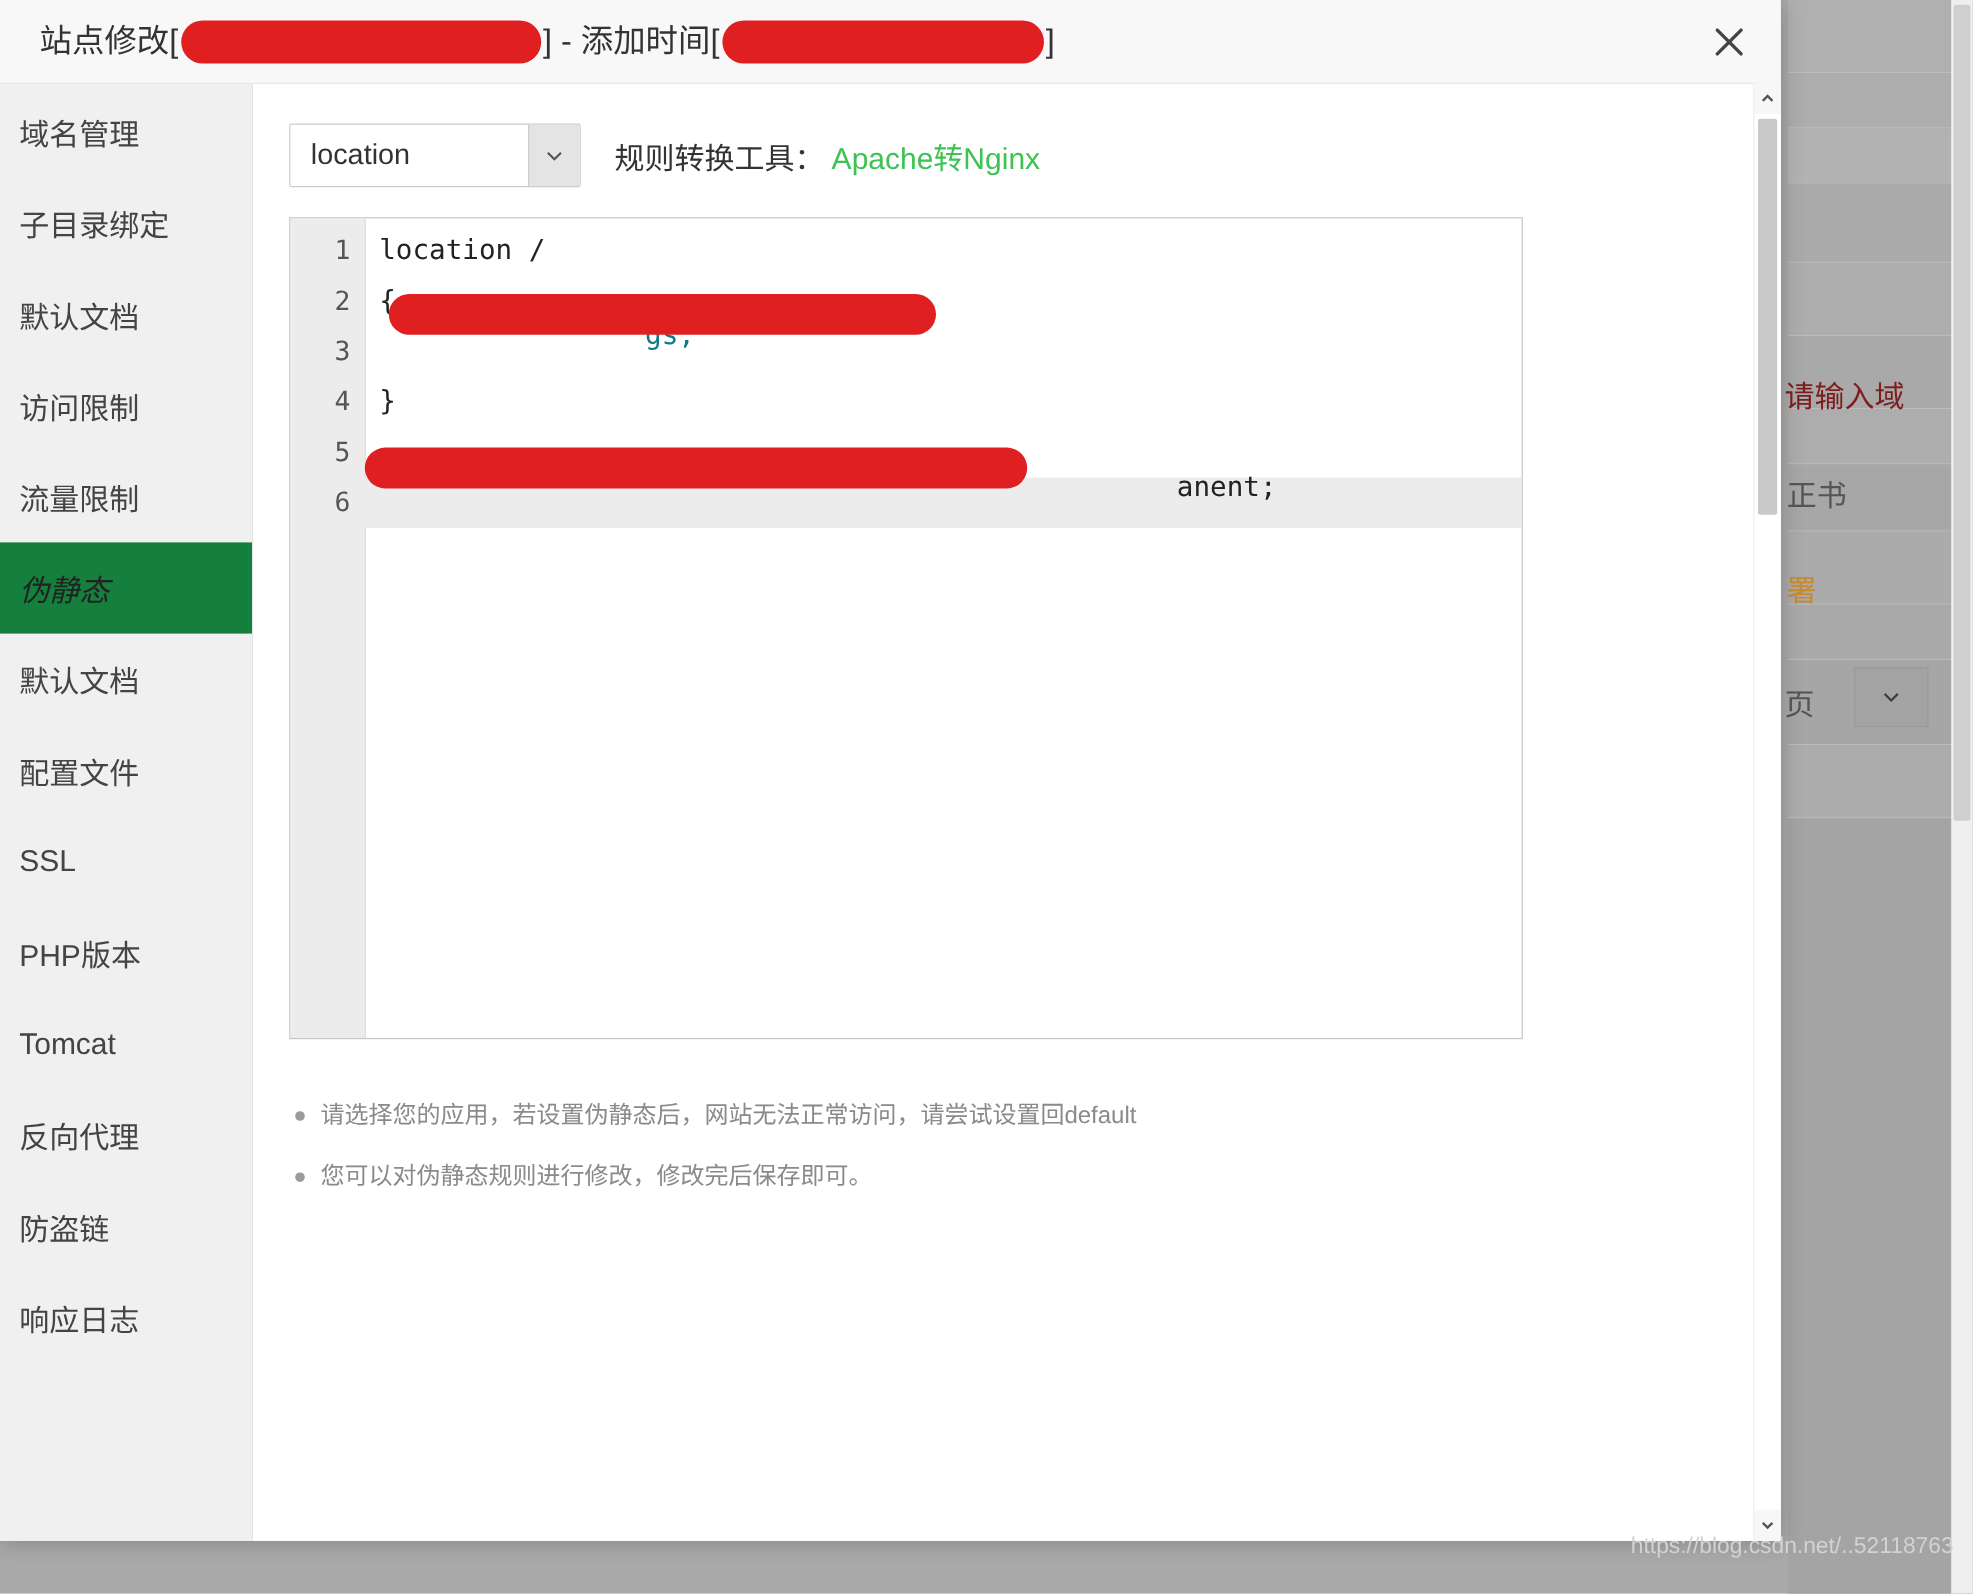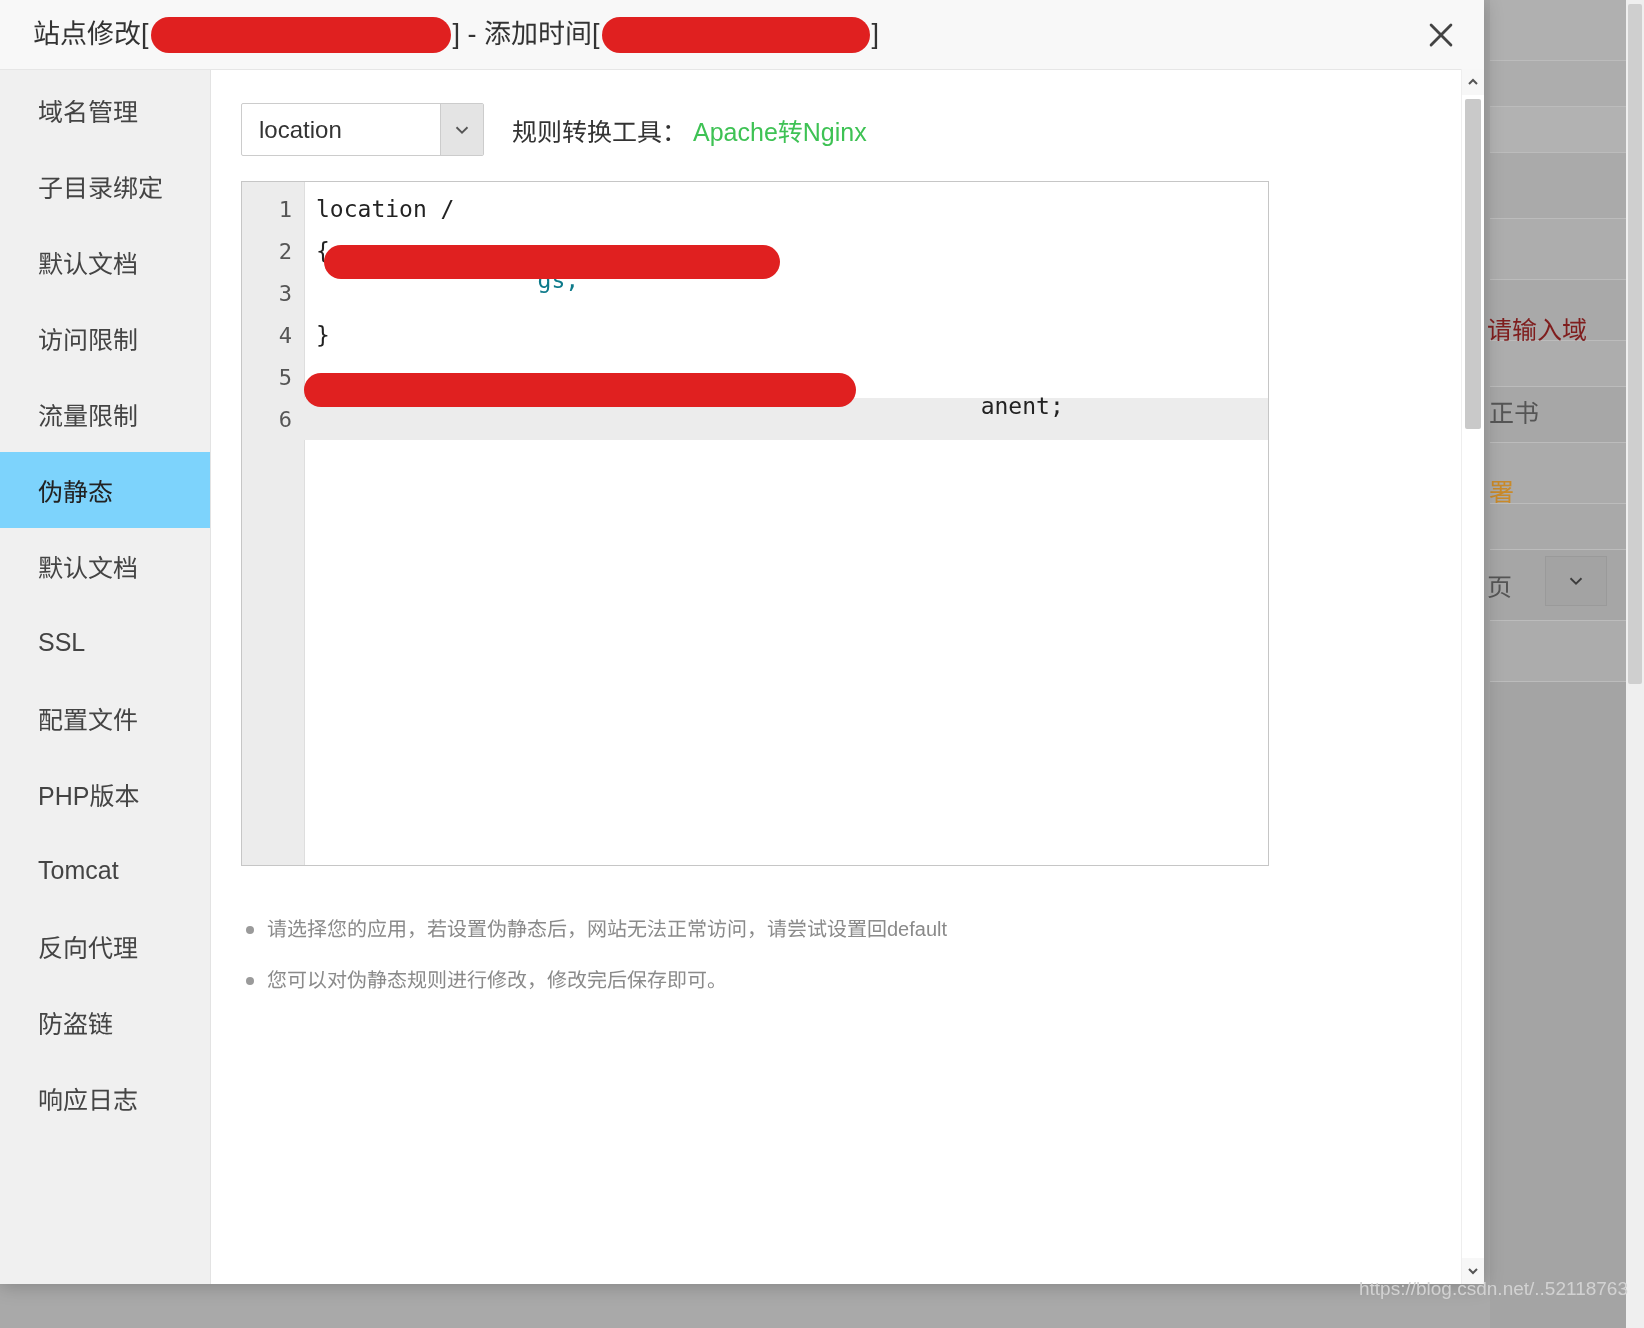--- a/index.html
+++ b/index.html
@@ -109,30 +109,31 @@
     flex: 0 0 211px;
     background: #f0f0f0;
     border-right: 1px solid #e3e3e3;
     padding-top: 2px;
     box-sizing: border-box;
   }
   .side-item {
     height: 76px;
     display: flex;
     align-items: center;
-    padding-left: 38px;
+    padding-left: 16px;
     box-sizing: border-box;
     font-size: 25px;
     color: #444;
     cursor: pointer;
     white-space: nowrap;
   }
   .side-item.active {
-    background: #7dd3fc;
+    background: #15803d;
     color: #222;
+    font-style: italic;
   }
 
   
   #content {
     flex: 1;
     position: relative;
     background: #fff;
     padding: 0;
     overflow: hidden;
   }
@@ -420,24 +421,24 @@
       <div class="side-item">
           <span>流量限制</span>
         </div>
       <div class="side-item active">
           <span>伪静态</span>
         </div>
       <div class="side-item">
           <span>默认文档</span>
         </div>
       <div class="side-item">
+          <span>配置文件</span>
+        </div>
+      <div class="side-item">
           <span>SSL</span>
-        </div>
-      <div class="side-item">
-          <span>配置文件</span>
         </div>
       <div class="side-item">
           <span>PHP版本</span>
         </div>
       <div class="side-item">
           <span>Tomcat</span>
         </div>
       <div class="side-item">
           <span>反向代理</span>
         </div>

